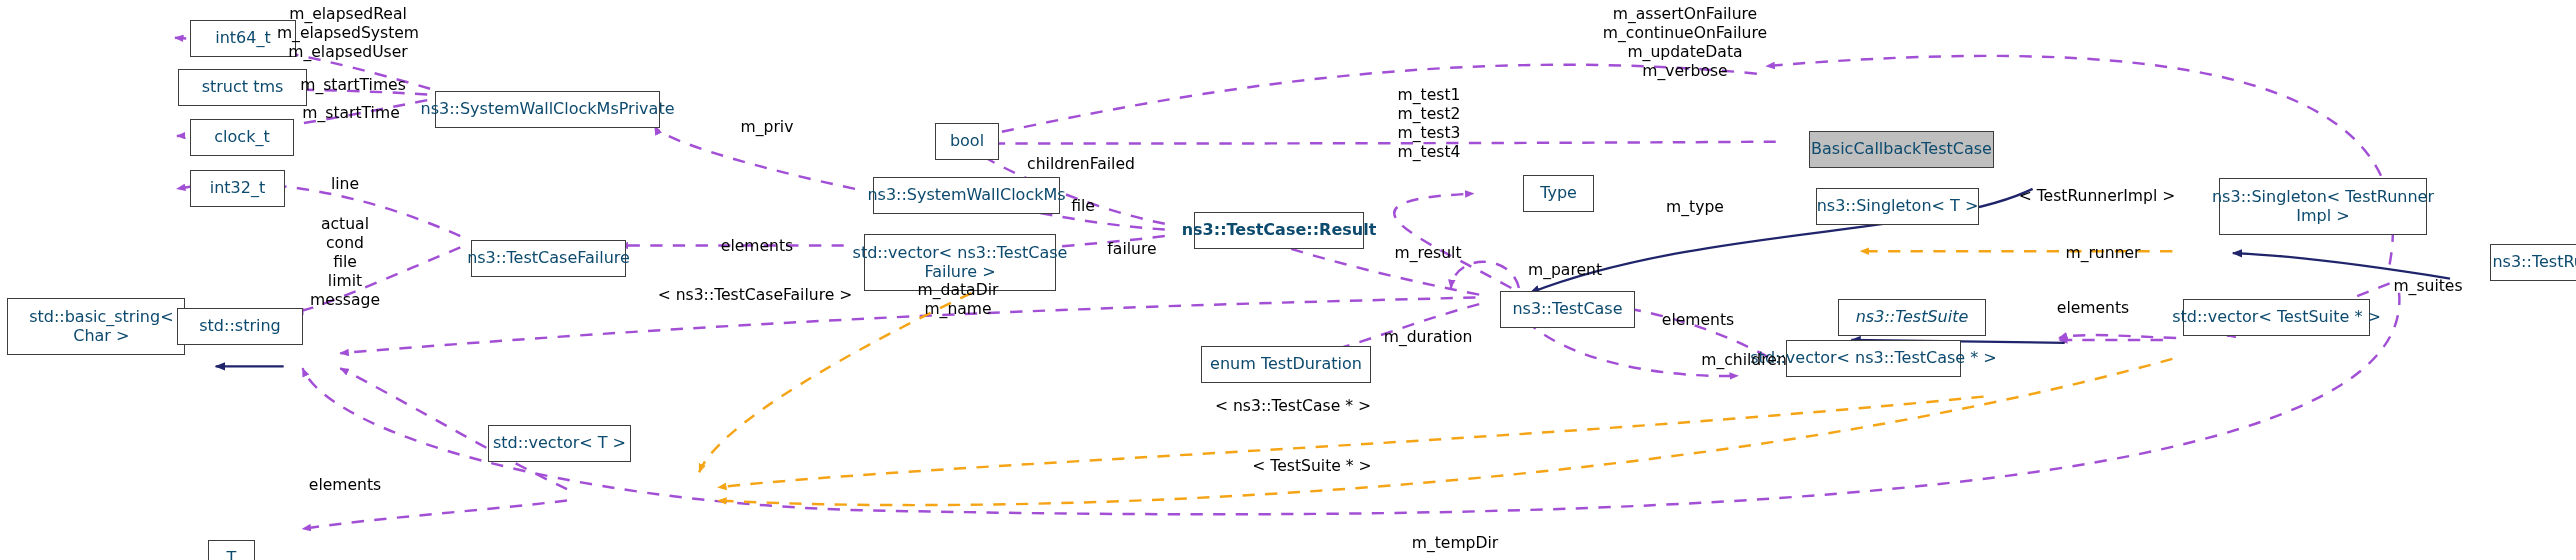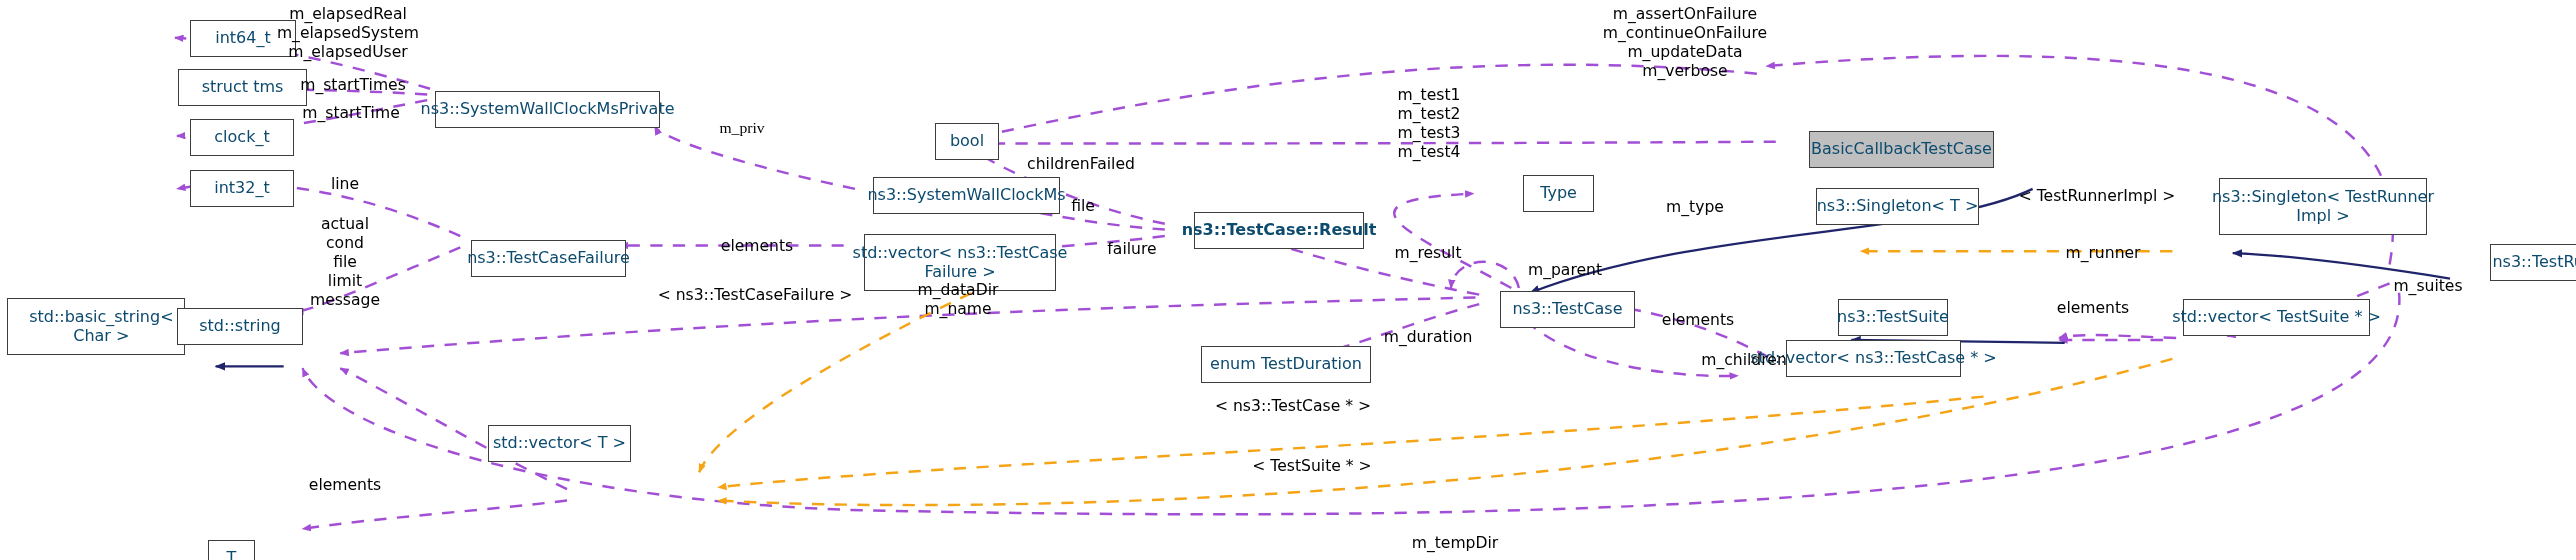--- a/index.html
+++ b/index.html
@@ -144,58 +144,58 @@
       <path d="M2300,380 C1800,520 1100,548 760,530"></path>
 
       <path d="M2300,266 C2150,266 2000,266 1970,266"></path>
     </g>
   </svg>
 
   <div class="nodes">
       <div class="node" style="left: 190px; top: 20px; width: 106px; height: 37px;">int64_t</div>
       <div class="node" style="left: 178px; top: 69px; width: 129px; height: 37px;">struct tms</div>
       <div class="node" style="left: 190px; top: 119px; width: 104px; height: 37px;">clock_t</div>
-      <div class="node" style="left: 190px; top: 170px; width: 104px; height: 37px;">int32_t</div>
+      <div class="node" style="left: 190px; top: 170px; width: 95px; height: 37px;">int32_t</div>
       <div class="node" style="left: 6.7px; top: 298px; width: 178px; height: 57px; padding-left: 17px;">std::basic_string&lt;
 Char &gt;</div>
       <div class="node" style="left: 177px; top: 308px; width: 126px; height: 37px;">std::string</div>
       <div class="node" style="left: 208px; top: 540px; width: 47px; height: 37px;">T</div>
       <div class="node" style="left: 435px; top: 91px; width: 225px; height: 37px;">ns3::SystemWallClockMsPrivate</div>
       <div class="node" style="left: 471px; top: 240px; width: 155px; height: 37px;">ns3::TestCaseFailure</div>
       <div class="node" style="left: 488px; top: 425px; width: 143px; height: 37px;">std::vector&lt; T &gt;</div>
       <div class="node" style="left: 864px; top: 234px; width: 192px; height: 57px;">std::vector&lt; ns3::TestCase
 Failure &gt;</div>
       <div class="node" style="left: 935px; top: 123px; width: 64px; height: 37px;">bool</div>
       <div class="node" style="left: 873px; top: 177px; width: 187px; height: 37px;">ns3::SystemWallClockMs</div>
       <div class="node" style="left: 1201px; top: 346px; width: 170px; height: 37px;">enum TestDuration</div>
       <div class="node" style="left: 1194px; top: 212px; width: 170px; height: 37px; font-weight: bold;">ns3::TestCase::Result</div>
       <div class="node" style="left: 1523px; top: 175px; width: 71px; height: 37px;">Type</div>
       <div class="node" style="left: 1500px; top: 291px; width: 135px; height: 37px;">ns3::TestCase</div>
       <div class="node" style="left: 1786px; top: 340px; width: 175px; height: 37px;">std::vector&lt; ns3::TestCase * &gt;</div>
-      <div class="node" style="left: 1838px; top: 299px; width: 110px; height: 37px;">ns3::TestSuite</div>
+      <div class="node" style="left: 1838px; top: 299px; width: 148px; height: 37px; font-style: italic;">ns3::TestSuite</div>
       <div class="node highlight" style="left: 1809px; top: 131px; width: 185px; height: 37px;">BasicCallbackTestCase</div>
       <div class="node" style="left: 1816px; top: 188px; width: 163px; height: 37px;">ns3::Singleton&lt; T &gt;</div>
       <div class="node" style="left: 2219px; top: 178px; width: 208px; height: 57px;">ns3::Singleton&lt; TestRunner
 Impl &gt;</div>
       <div class="node" style="left: 2183px; top: 299px; width: 187px; height: 37px;">std::vector&lt; TestSuite * &gt;</div>
       <div class="node" style="left: 2490px; top: 244px; width: 168px; height: 37px;">ns3::TestRunnerImpl</div>
     </div>
   <div class="labels">
       <div class="edge-label" style="left: 348px; top: 5px;">m_elapsedReal
 m_elapsedSystem
 m_elapsedUser</div>
       <div class="edge-label" style="left: 353px; top: 76px;">m_startTimes</div>
       <div class="edge-label" style="left: 351px; top: 104px;">m_startTime</div>
       <div class="edge-label" style="left: 345px; top: 175px;">line</div>
       <div class="edge-label" style="left: 345px; top: 215px;">actual
 cond
 file
 limit
 message</div>
-      <div class="edge-label" style="left: 742px; top: 118px; font-family: Liberation Serif, serif;">m_priv</div>
+      <div class="edge-label" style="left: 767px; top: 118px;">m_priv</div>
       <div class="edge-label" style="left: 757px; top: 237px;">elements</div>
       <div class="edge-label" style="left: 1081px; top: 155px;">childrenFailed</div>
       <div class="edge-label" style="left: 1083px; top: 197px;">file</div>
       <div class="edge-label" style="left: 1132px; top: 240px;">failure</div>
       <div class="edge-label" style="left: 755px; top: 286px;">&lt; ns3::TestCaseFailure &gt;</div>
       <div class="edge-label" style="left: 958px; top: 281px;">m_dataDir
 m_name</div>
       <div class="edge-label" style="left: 1685px; top: 5px;">m_assertOnFailure
 m_continueOnFailure
 m_updateData

